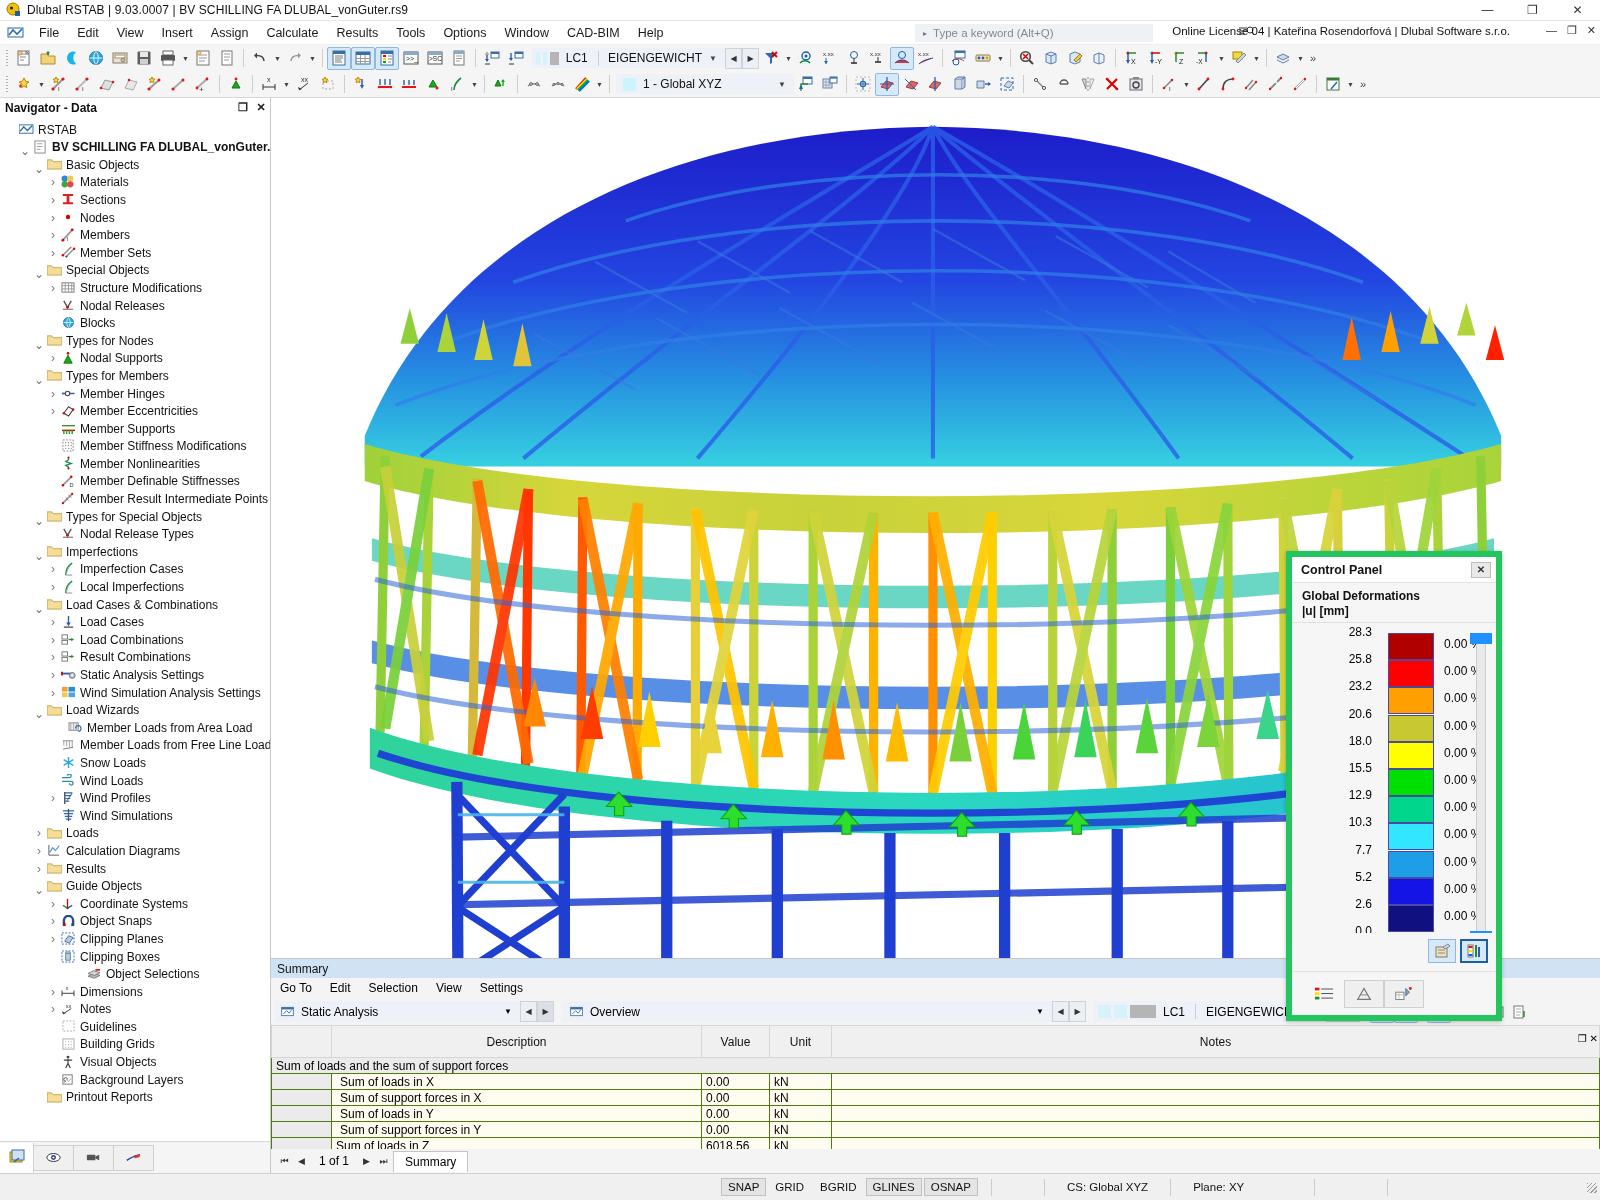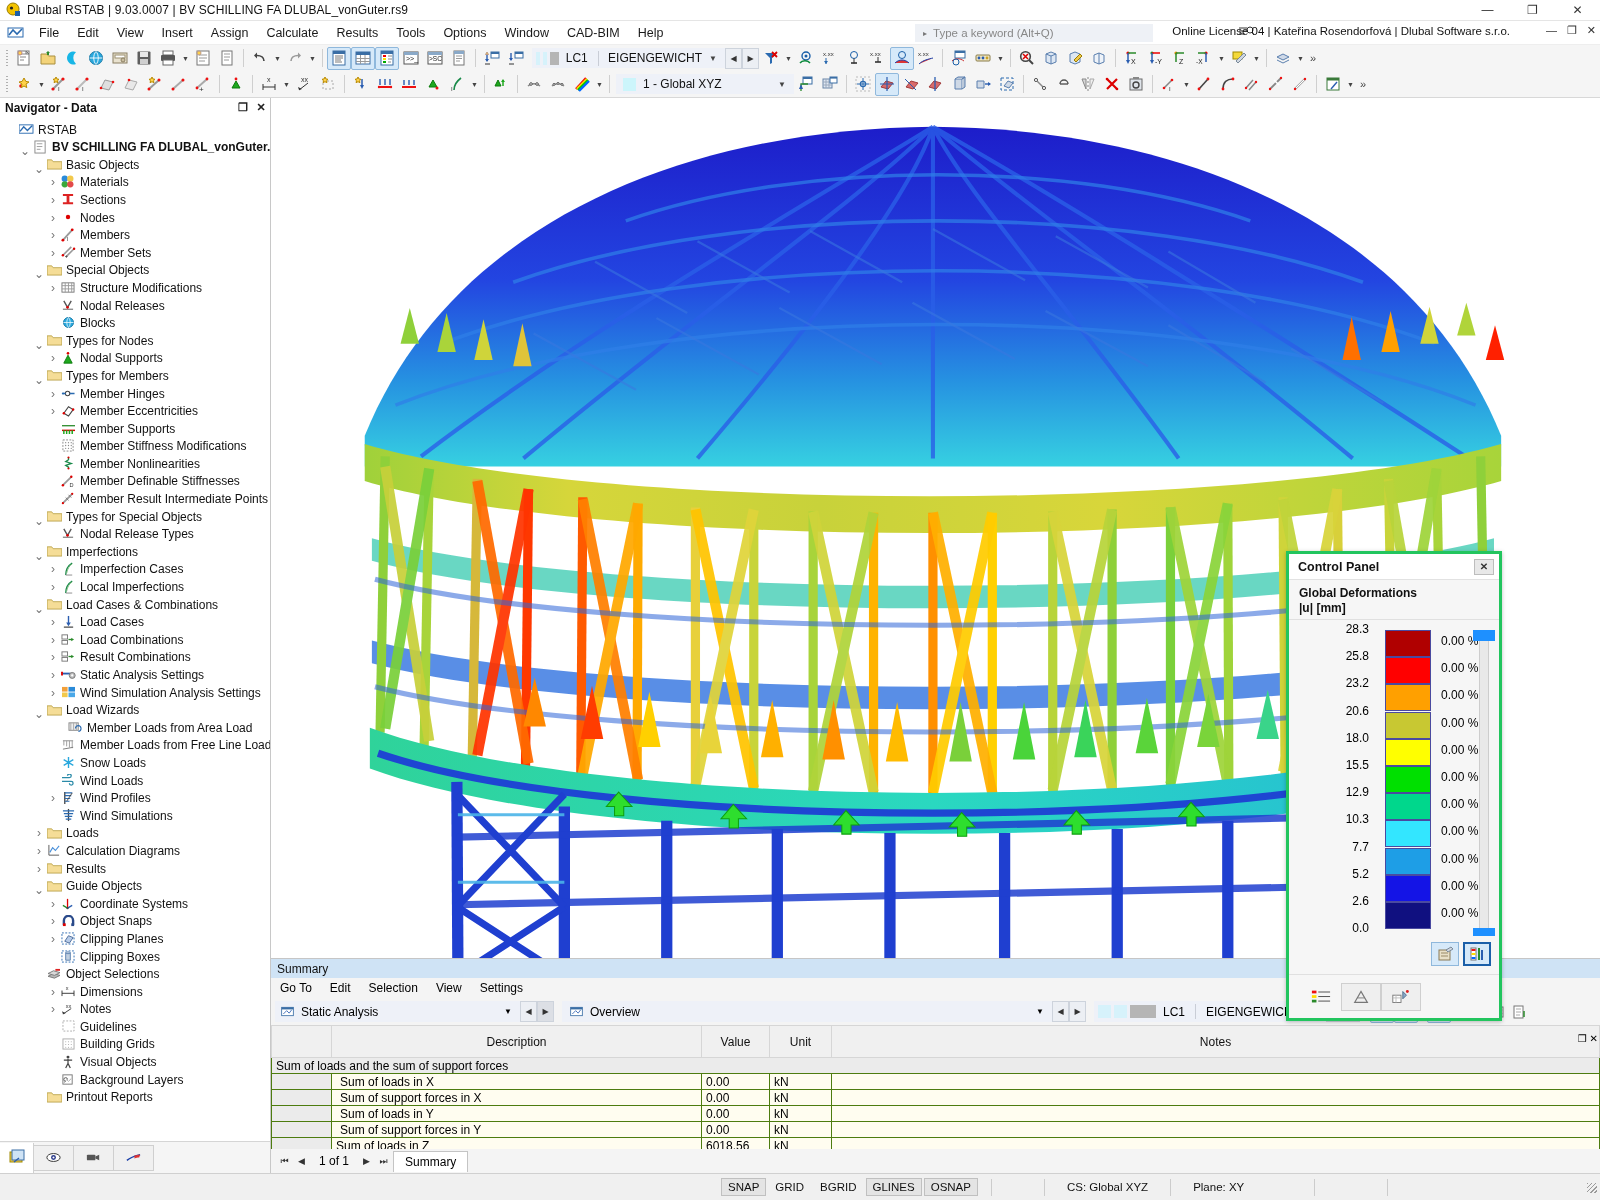--- a/index.html
+++ b/index.html
@@ -107,21 +107,21 @@
   .desccell { background:#fffdf0; }
   .unitcell { background:#fffdf0; text-align:left; }
   .notescell { background:#fffdf0; }
   .sum-foot { height:24px; display:flex; align-items:center; background:#f4f4f4; padding-left:6px; gap:2px;}
   .pgbtn { width:15px; text-align:center; font-size:9px; color:#333;}
   .pginfo { font-size:12px; margin:0 8px;}
   .ftab2 { padding:3px 11px; background:#fff; border:1px solid #c4c4c4; border-bottom:none; font-size:12px;}
 
   
   .cpanel { position:absolute; left:1286px; top:551px; width: 216px; height: 470px;
-    background:#f6f6f6; border:3px solid #22c55e; box-shadow: 0 1px 4px rgba(0,0,0,.25); z-index: 40;}
+    background:#f6f6f6; border:6px solid #22c55e; box-shadow: 0 1px 4px rgba(0,0,0,.25); z-index: 40;}
   .cp-head { height: 26px; background:#fff; display:flex; align-items:center; padding-left:9px;
     font-size:12.5px; font-weight:bold; color:#111; border-bottom:1px solid #e2e2e2;}
   .cp-head .sp{flex:1;}
   .cp-x { width:20px; height:16px; margin-right:5px; background:#e8e8e8; border:1px solid #bdbdbd;
      display:flex; align-items:center; justify-content:center; font-size:10px; color:#333;}
   .cp-sub { padding: 6px 0 4px 10px; font-size:12px; font-weight:bold; color:#111; line-height:14.5px;}
   .cp-body { position:relative; height: 335px; background:#f6f6f6; border-top:1px solid #e0e0e0;}
   .scale { position:absolute; left:0; top:10px; width: 196px; }
   .srow { height: 27.2px; position:relative; }
   .sval { position:absolute; right: 116px; top:-8px; font-size:12px; text-align:right; width:40px;}
@@ -1362,21 +1362,21 @@
             <span class="tw empty">&nbsp;</span>
             <span class="ticon">
               <svg width="14" height="13" viewBox="0 0 15 14">
                 <rect x="1" y="1" width="13" height="12" fill="none" stroke="#2a6ab0" stroke-dasharray="2 1.6"></rect>
                 <path d="M5 3h5v8H5z" fill="#c0cfe0" stroke="#5a7fae"></path>
                 <ellipse cx="7.5" cy="3" rx="2.5" ry="1" fill="#d8e2ee" stroke="#5a7fae"></ellipse>
               </svg>
             </span>
             <span class="tlabel">Clipping Boxes</span>
           </div>
-          <div class="tr" style="padding-left: 32px;">
+          <div class="tr" style="padding-left: 72px;">
             <span class="tw empty">&nbsp;</span>
             <span class="ticon">
               <svg width="14" height="12" viewBox="0 0 15 13">
                 <path d="M1 9l6-3 7 2-6 3z" fill="#b8b8b8" stroke="#777"></path>
                 <path d="M1 6l6-3 7 2-6 3z" fill="#d8d8d8" stroke="#777"></path>
                 <path d="M9 1h5v2H9z" fill="#d22"></path>
               </svg>
             </span>
             <span class="tlabel">Object Selections</span>
           </div>

